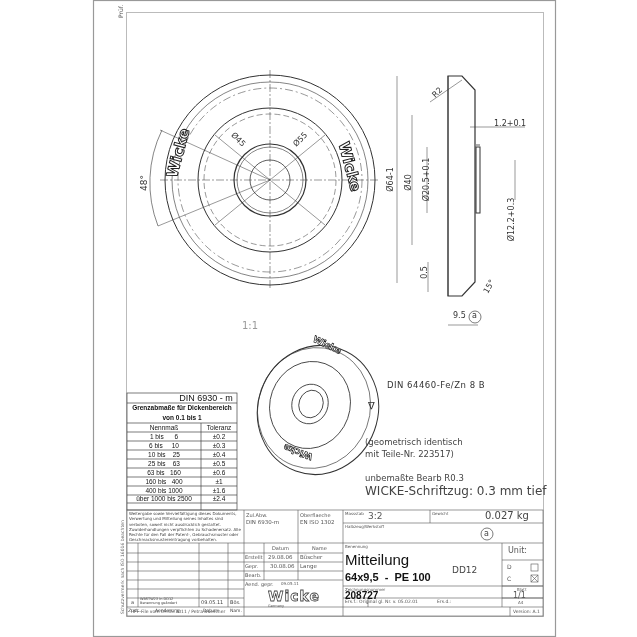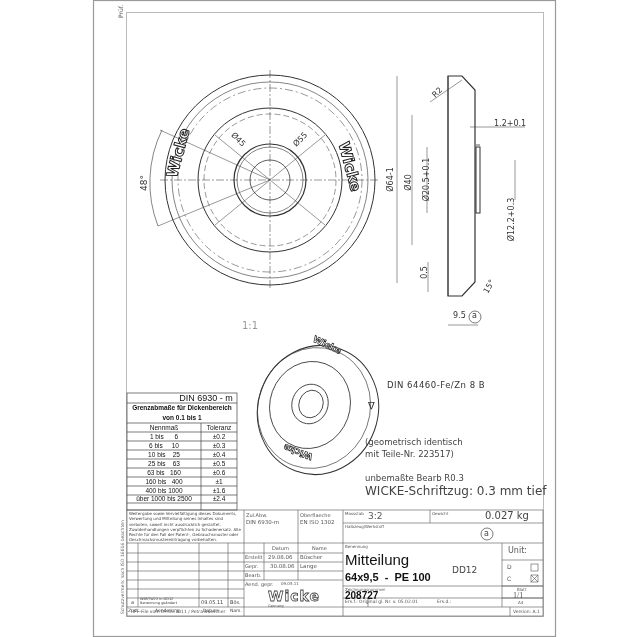--- a/index.html
+++ b/index.html
@@ -241,18 +241,18 @@
 
 <div class="abs" style="left:345px;top:544px;font-size:4px;color:#555;">Benennung</div>
 <div class="abs" style="left:345px;top:551px;font-size:15px;color:#111;font-family:'Liberation Sans',sans-serif;">Mitteilung</div>
 <div class="abs" style="left:345px;top:571px;font-size:11px;font-weight:bold;color:#111;white-space:pre;font-family:'Liberation Sans',sans-serif;">64x9,5  -  PE 100</div>
 <div class="abs" style="left:508px;top:546px;font-size:8px;color:#555;">Unit:</div>
 <div class="abs" style="left:507px;top:563px;font-size:6px;color:#555;">D</div>
 <div class="abs" style="left:507px;top:575px;font-size:6px;color:#555;">C</div>
 <div class="abs" style="left:345px;top:587px;font-size:4px;color:#555;">Zeichnungsnummer</div>
 <div class="abs" style="left:345px;top:590px;font-size:10px;font-weight:bold;color:#111;font-family:'Liberation Sans',sans-serif;">208727</div>
 <div class="abs" style="left:517px;top:587px;font-size:4px;color:#555;">Blatt</div>
-<div class="abs" style="left:513px;top:591px;font-size:8px;color:#555;font-family:Liberation Serif, serif;">1/1</div>
+<div class="abs" style="left:513px;top:591px;font-size:8px;color:#555;">1/1</div>
 <div class="abs" style="left:518px;top:600px;font-size:4px;color:#555;">A4</div>
 <div class="abs" style="left:345px;top:599px;font-size:4.5px;color:#555;">Ers.f.: Original gl. Nr. v. 05.02.01</div>
 <div class="abs" style="left:437px;top:599px;font-size:4.5px;color:#555;">Ers.d.:</div>
 <div class="abs" style="left:130px;top:609px;font-size:4.5px;color:#555;">TIFF-File vom 09.05.2011 / Petra Buescher</div>
 <div class="abs" style="left:513px;top:609px;font-size:4.5px;color:#555;">Version: A.1</div>
 
 </body></html>

